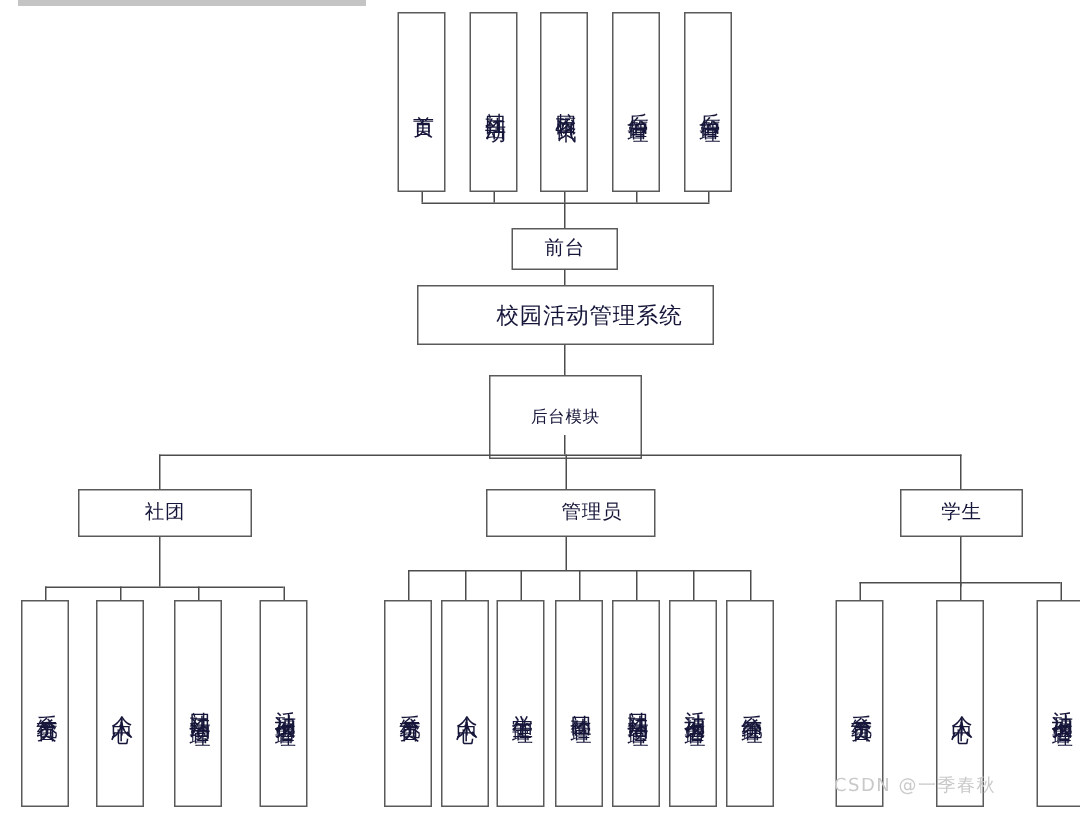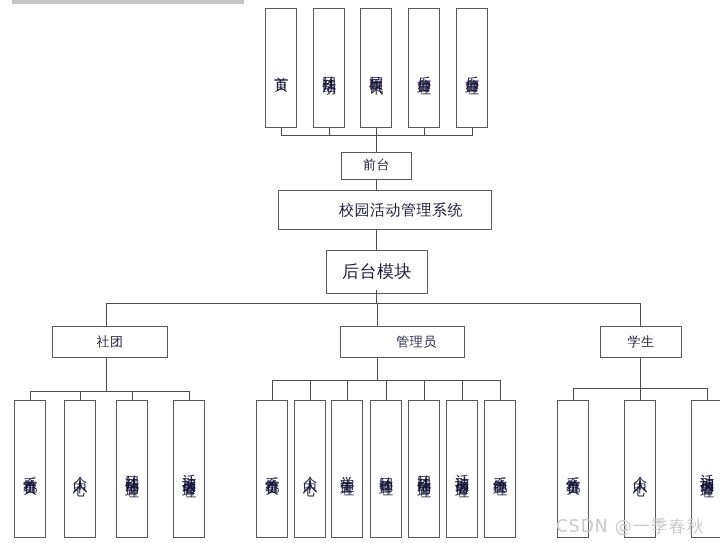--- a/index.html
+++ b/index.html
@@ -60,21 +60,21 @@
   .line {
     position: absolute;
     background: #4d4d4d;
   }
   .line.hz { height: 1px; }
   .line.vt { width: 1px; }
   .watermark {
     position: absolute;
     left: 556px;
     top: 515px;
-    font-size: 17px;
+    font-size: 12px;
     color: #c9c9c9;
     font-family: "DejaVu Sans", "Liberation Sans", sans-serif;
     letter-spacing: 1px;
     white-space: nowrap;
     pointer-events: none;
   }
 </style>
 </head>
 <body>
 
@@ -104,39 +104,39 @@
   <div class="line vt" style="left:424px; top:128px; height:7px;"></div>
   <div class="line vt" style="left:472px; top:128px; height:7px;"></div>
   <div class="line hz" style="left:281px; top:135px; width:192px;"></div>
   <div class="line vt" style="left:376px; top:135px; height:17px;"></div>
 
   <div class="node h" style="left:341px; top:152px; width:71px; height:28px;font-family:Liberation Mono, monospace;">
     <span class="txt">前台</span>
   </div>
   <div class="line vt" style="left:376px; top:180px; height:10px;"></div>
 
-  <div class="node h" style="left:278px; top:190px; width:214px; height:40px; font-size:15px;padding-left:32px;">
+  <div class="node h" style="left:278px; top:190px; width:198px; height:40px; font-size:15px;padding-left:32px;">
     <span class="txt">校园活动管理系统</span>
   </div>
   <div class="line vt" style="left:376px; top:230px; height:20px;"></div>
 
-  <div class="node h" style="left:326px; top:250px; width:102px; height:44px; font-size:17px;">
+  <div class="node h" style="left:326px; top:250px; width:102px; height:56px; font-size:11px;">
     <span class="txt">后台模块</span>
   </div>
   <div class="line vt" style="left:376px; top:290px; height:13px;"></div>
 
   <div class="line hz" style="left:106px; top:303px; width:535px;"></div>
   <div class="line vt" style="left:106px; top:303px; height:23px;"></div>
   <div class="line vt" style="left:377px; top:303px; height:23px;"></div>
   <div class="line vt" style="left:640px; top:303px; height:23px;"></div>
 
   <div class="node h" style="left:52px; top:326px; width:116px; height:32px;">
     <span class="txt">社团</span>
   </div>
-  <div class="node h" style="left:340px; top:326px; width:125px; height:32px;padding-left:28px;">
+  <div class="node h" style="left:324px; top:326px; width:113px; height:32px;padding-left:28px;">
     <span class="txt">管理员</span>
   </div>
   <div class="node h" style="left:600px; top:326px; width:82px; height:32px;">
     <span class="txt">学生</span>
   </div>
 
   <div class="line vt" style="left:106px; top:358px; height:33px;"></div>
   <div class="line hz" style="left:30px; top:391px; width:159px;"></div>
   <div class="line vt" style="left:30px; top:391px; height:9px;"></div>
   <div class="line vt" style="left:80px; top:391px; height:9px;"></div>

